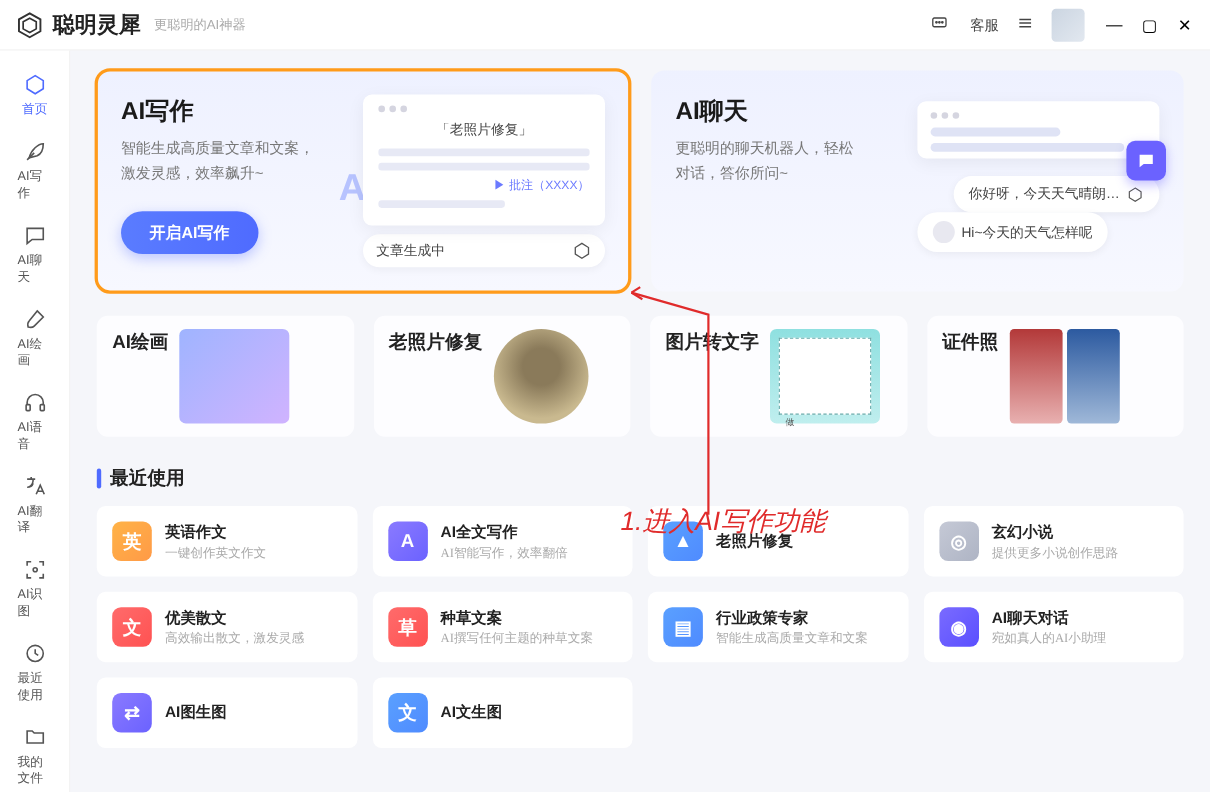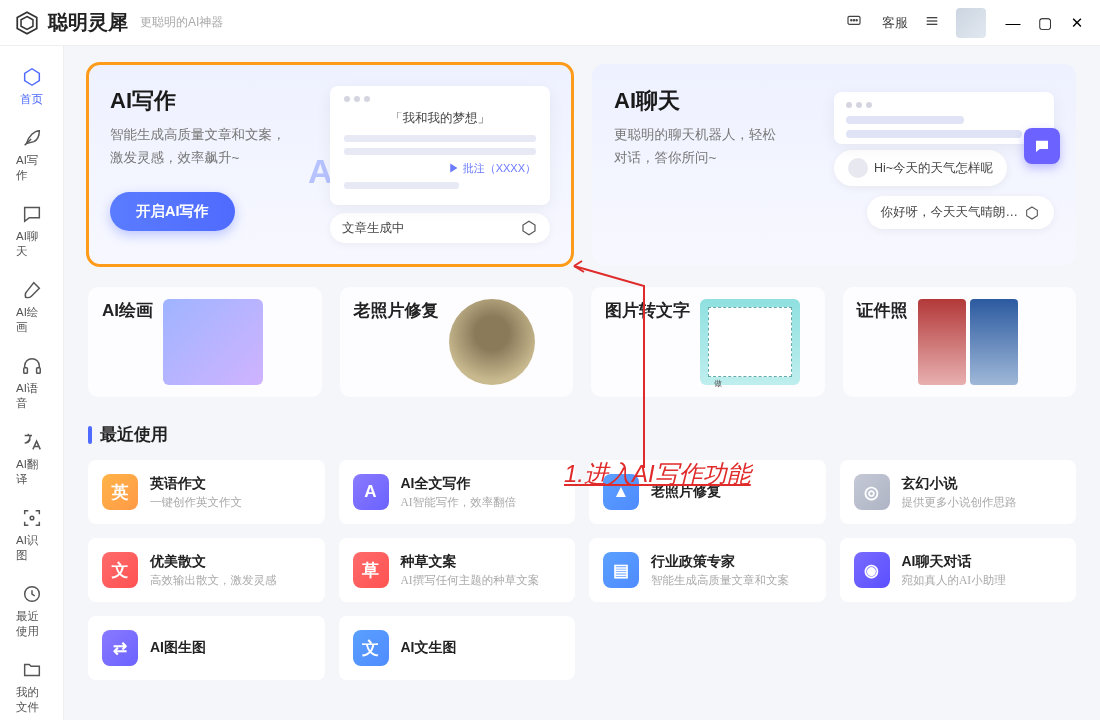--- a/index.html
+++ b/index.html
@@ -85,21 +85,21 @@
   .cell-d { font-size: 11.5px; color: #aaa; margin-top: 2px; white-space: nowrap; overflow: hidden; text-overflow: ellipsis; font-family: Liberation Serif, serif; }
   .c-or { background: linear-gradient(135deg,#ffb347,#ff9a47); }
   .c-pu { background: linear-gradient(135deg,#8a7aff,#6b62ff); }
   .c-bl { background: linear-gradient(135deg,#5aa0ff,#4f8bff); }
   .c-gy { background: linear-gradient(135deg,#c5c9d6,#aeb4c4); }
   .c-rd { background: linear-gradient(135deg,#ff6b6b,#ff5252); }
   .c-vi { background: linear-gradient(135deg,#7a6bff,#5a4fff); }
 
   
   .anno-line { position: absolute; pointer-events: none; }
-  .anno-text { position: absolute; color: #e02b2b; font-style: italic; font-size: 24px; font-weight: 500; pointer-events: none; text-decoration: underline; }
+  .anno-text { position: absolute; color: #e02b2b; font-style: italic; font-size: 24px; font-weight: 500; pointer-events: none; }
 </style>
 </head>
 <body>
 
 <div class="titlebar">
   <span class="logo">
     <svg viewBox="0 0 24 24">
         <polygon points="12,2 21,7 21,17 12,22 3,17 3,7" fill="none" stroke="#333" stroke-width="1.6"></polygon>
         <polygon points="12,6 17.5,9 17.5,15 12,18 6.5,15 6.5,9" fill="none" stroke="#333" stroke-width="1.4"></polygon>
       </svg>
@@ -210,21 +210,21 @@
           <div class="hero-btn">开启AI写作</div>
         </div>
         <div class="hero-right">
           <div class="ai-badge">AI</div>
           <div class="doc-mock">
             <div class="dots">
                 <i></i>
                 <i></i>
                 <i></i>
               </div>
-            <div class="center">「我和我的梦想」</div>
+            <div class="center">「老照片修复」</div>
             <div class="line"></div>
             <div class="line"></div>
             <div class="note">▶ 批注（XXXX）</div>
             <div class="line short"></div>
           </div>
           <div class="doc-foot">
             <span>文章生成中</span>
             <svg class="hex" viewBox="0 0 24 24" fill="none" stroke="#555" stroke-width="1.6">
                 <polygon points="12,3 20,8 20,16 12,21 4,16 4,8"></polygon>
               </svg>
@@ -248,29 +248,29 @@
               </div>
             <div class="chat-line w1"></div>
             <div class="chat-line w2" style="margin-top:6px;"></div>
           </div>
           <div class="chat-fab">
               <svg viewBox="0 0 24 24">
                 <path d="M4 5h16v11H9l-5 4z"></path>
               </svg>
             </div>
           <div style="clear:both; height:6px;"></div>
-          <div class="chat-bubble">
-            <span class="av"></span>
-            <span>Hi~今天的天气怎样呢</span>
-          </div>
           <div class="chat-bubble r">
             <span>你好呀，今天天气晴朗…</span>
             <svg width="16" height="16" viewBox="0 0 24 24" fill="none" stroke="#555" stroke-width="1.6">
                 <polygon points="12,3 20,8 20,16 12,21 4,16 4,8"></polygon>
               </svg>
+          </div>
+          <div class="chat-bubble">
+            <span class="av"></span>
+            <span>Hi~今天的天气怎样呢</span>
           </div>
         </div>
       </div>
     </div>
 
     <div class="feat-row">
       <div class="feat-card">
         <div class="feat-title">AI绘画</div>
         <div class="feat-img paint"></div>
       </div>

